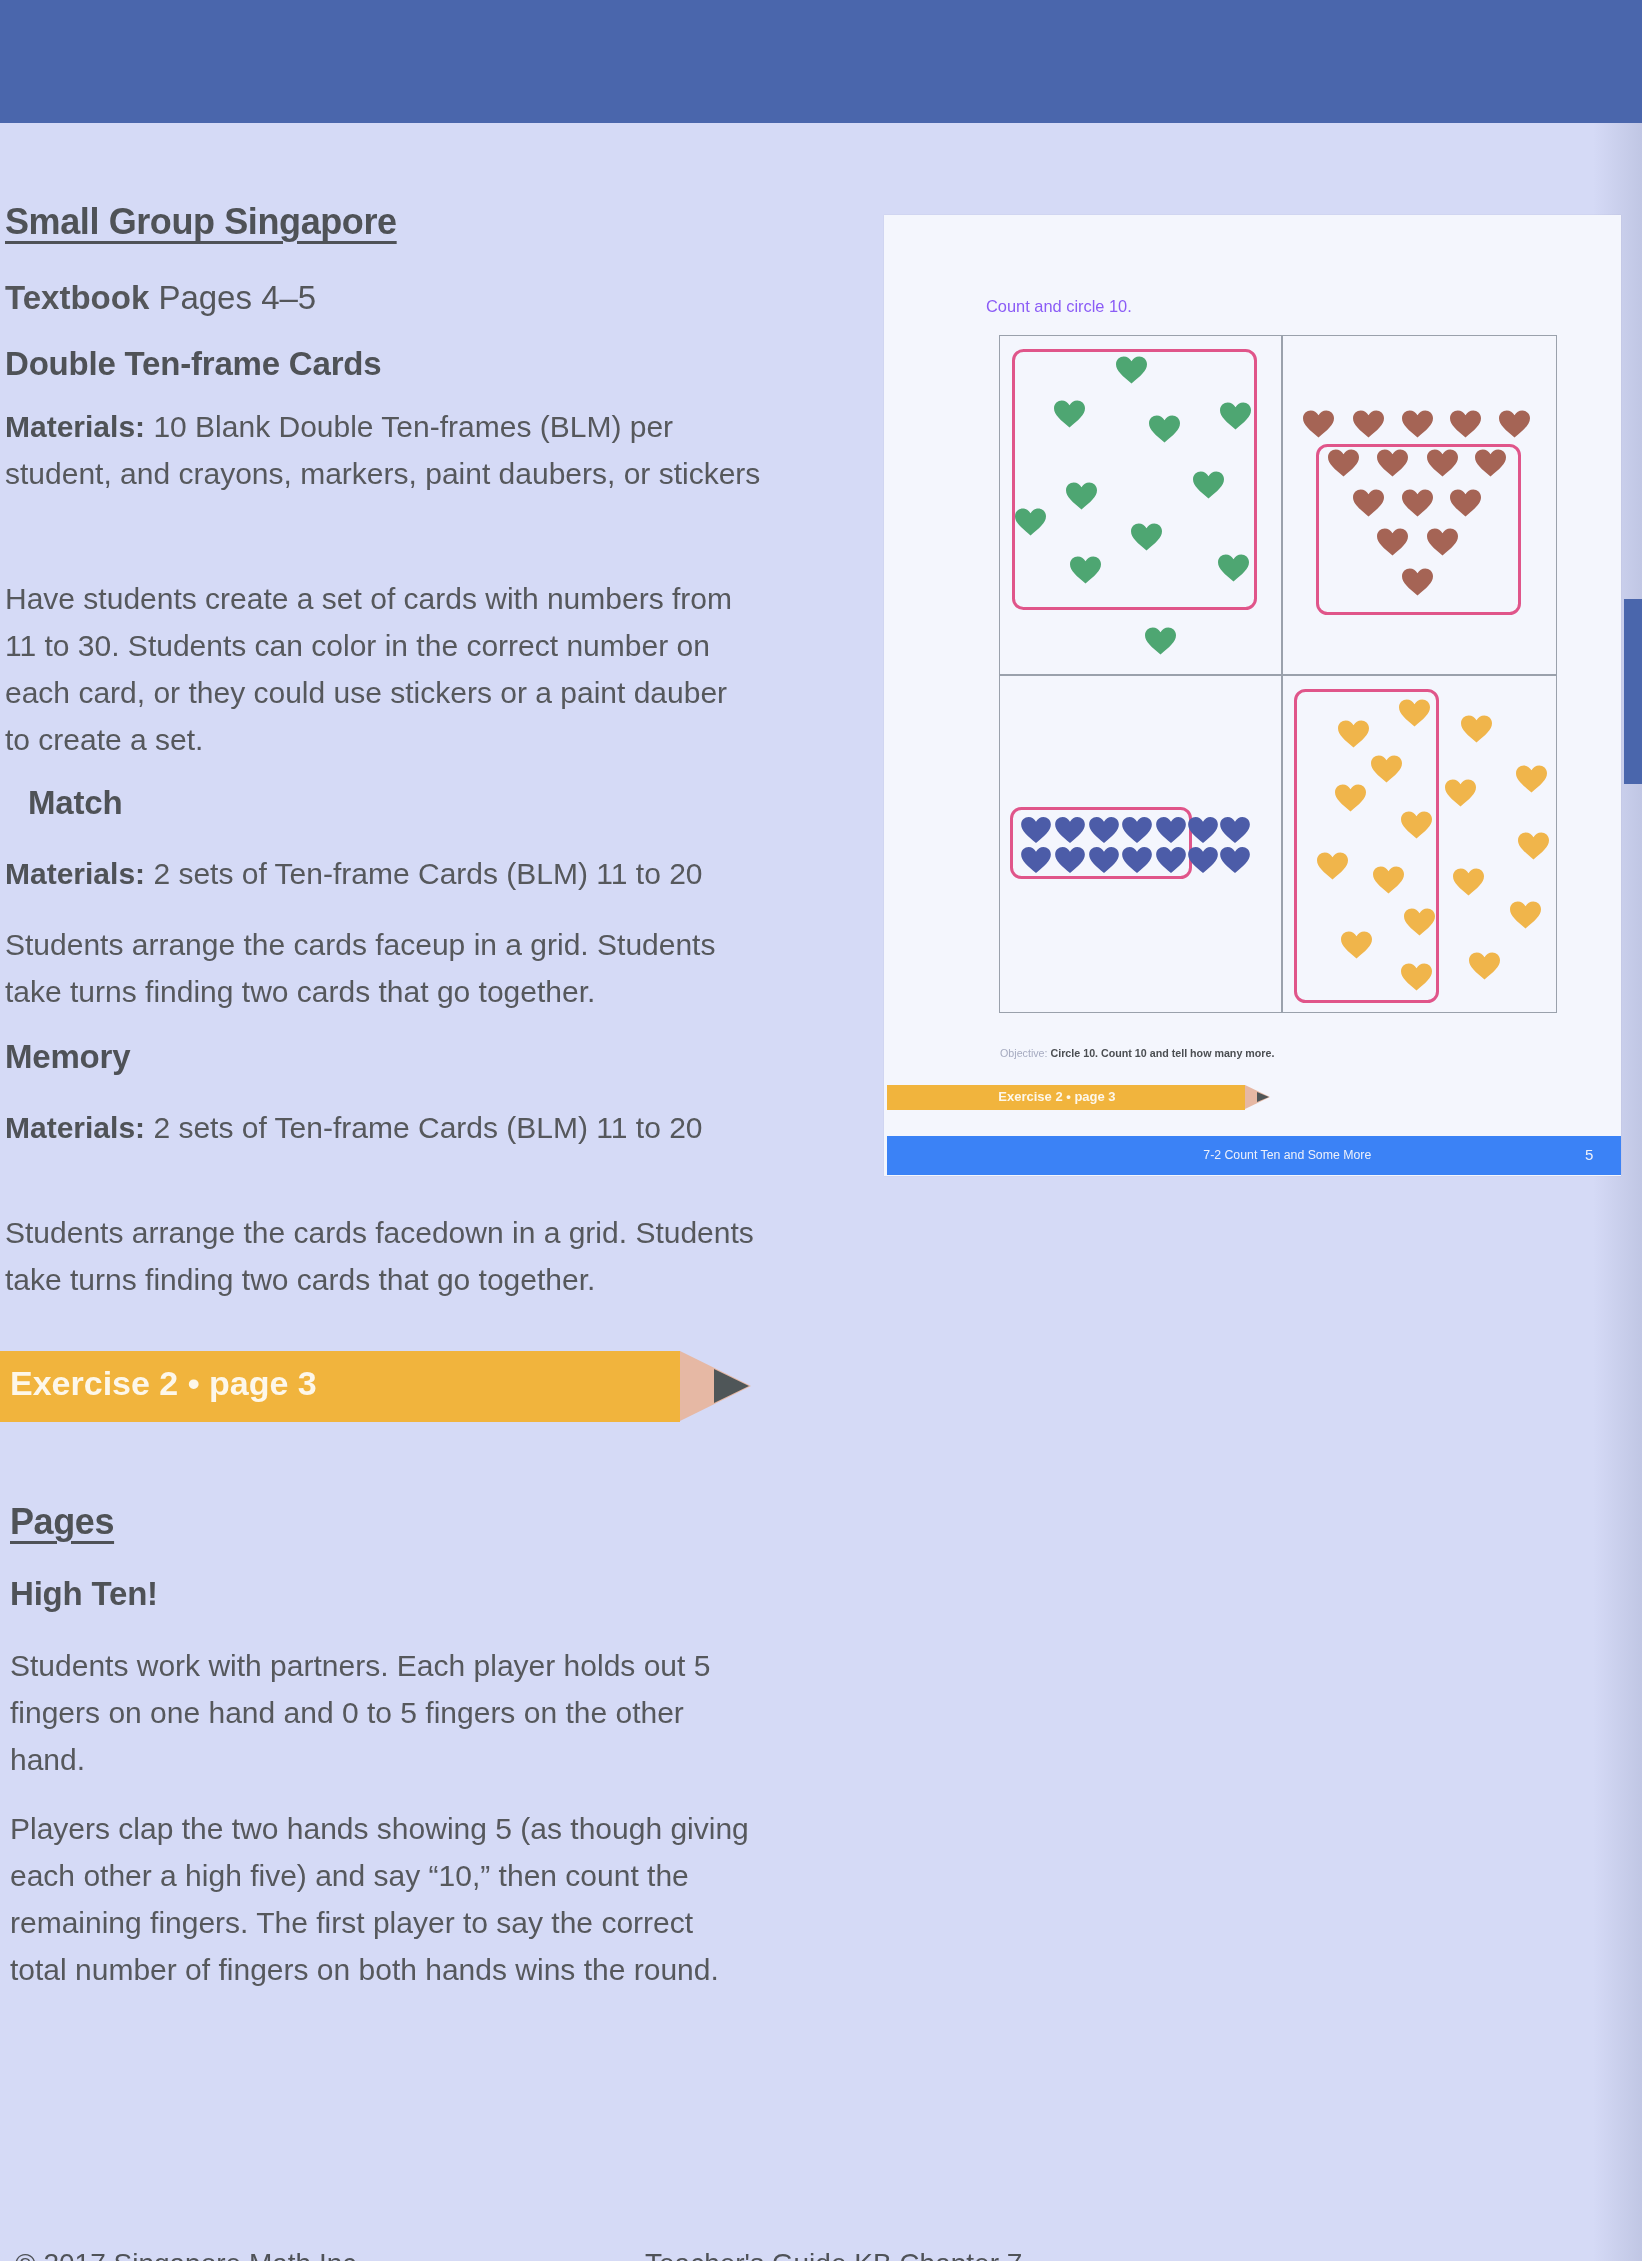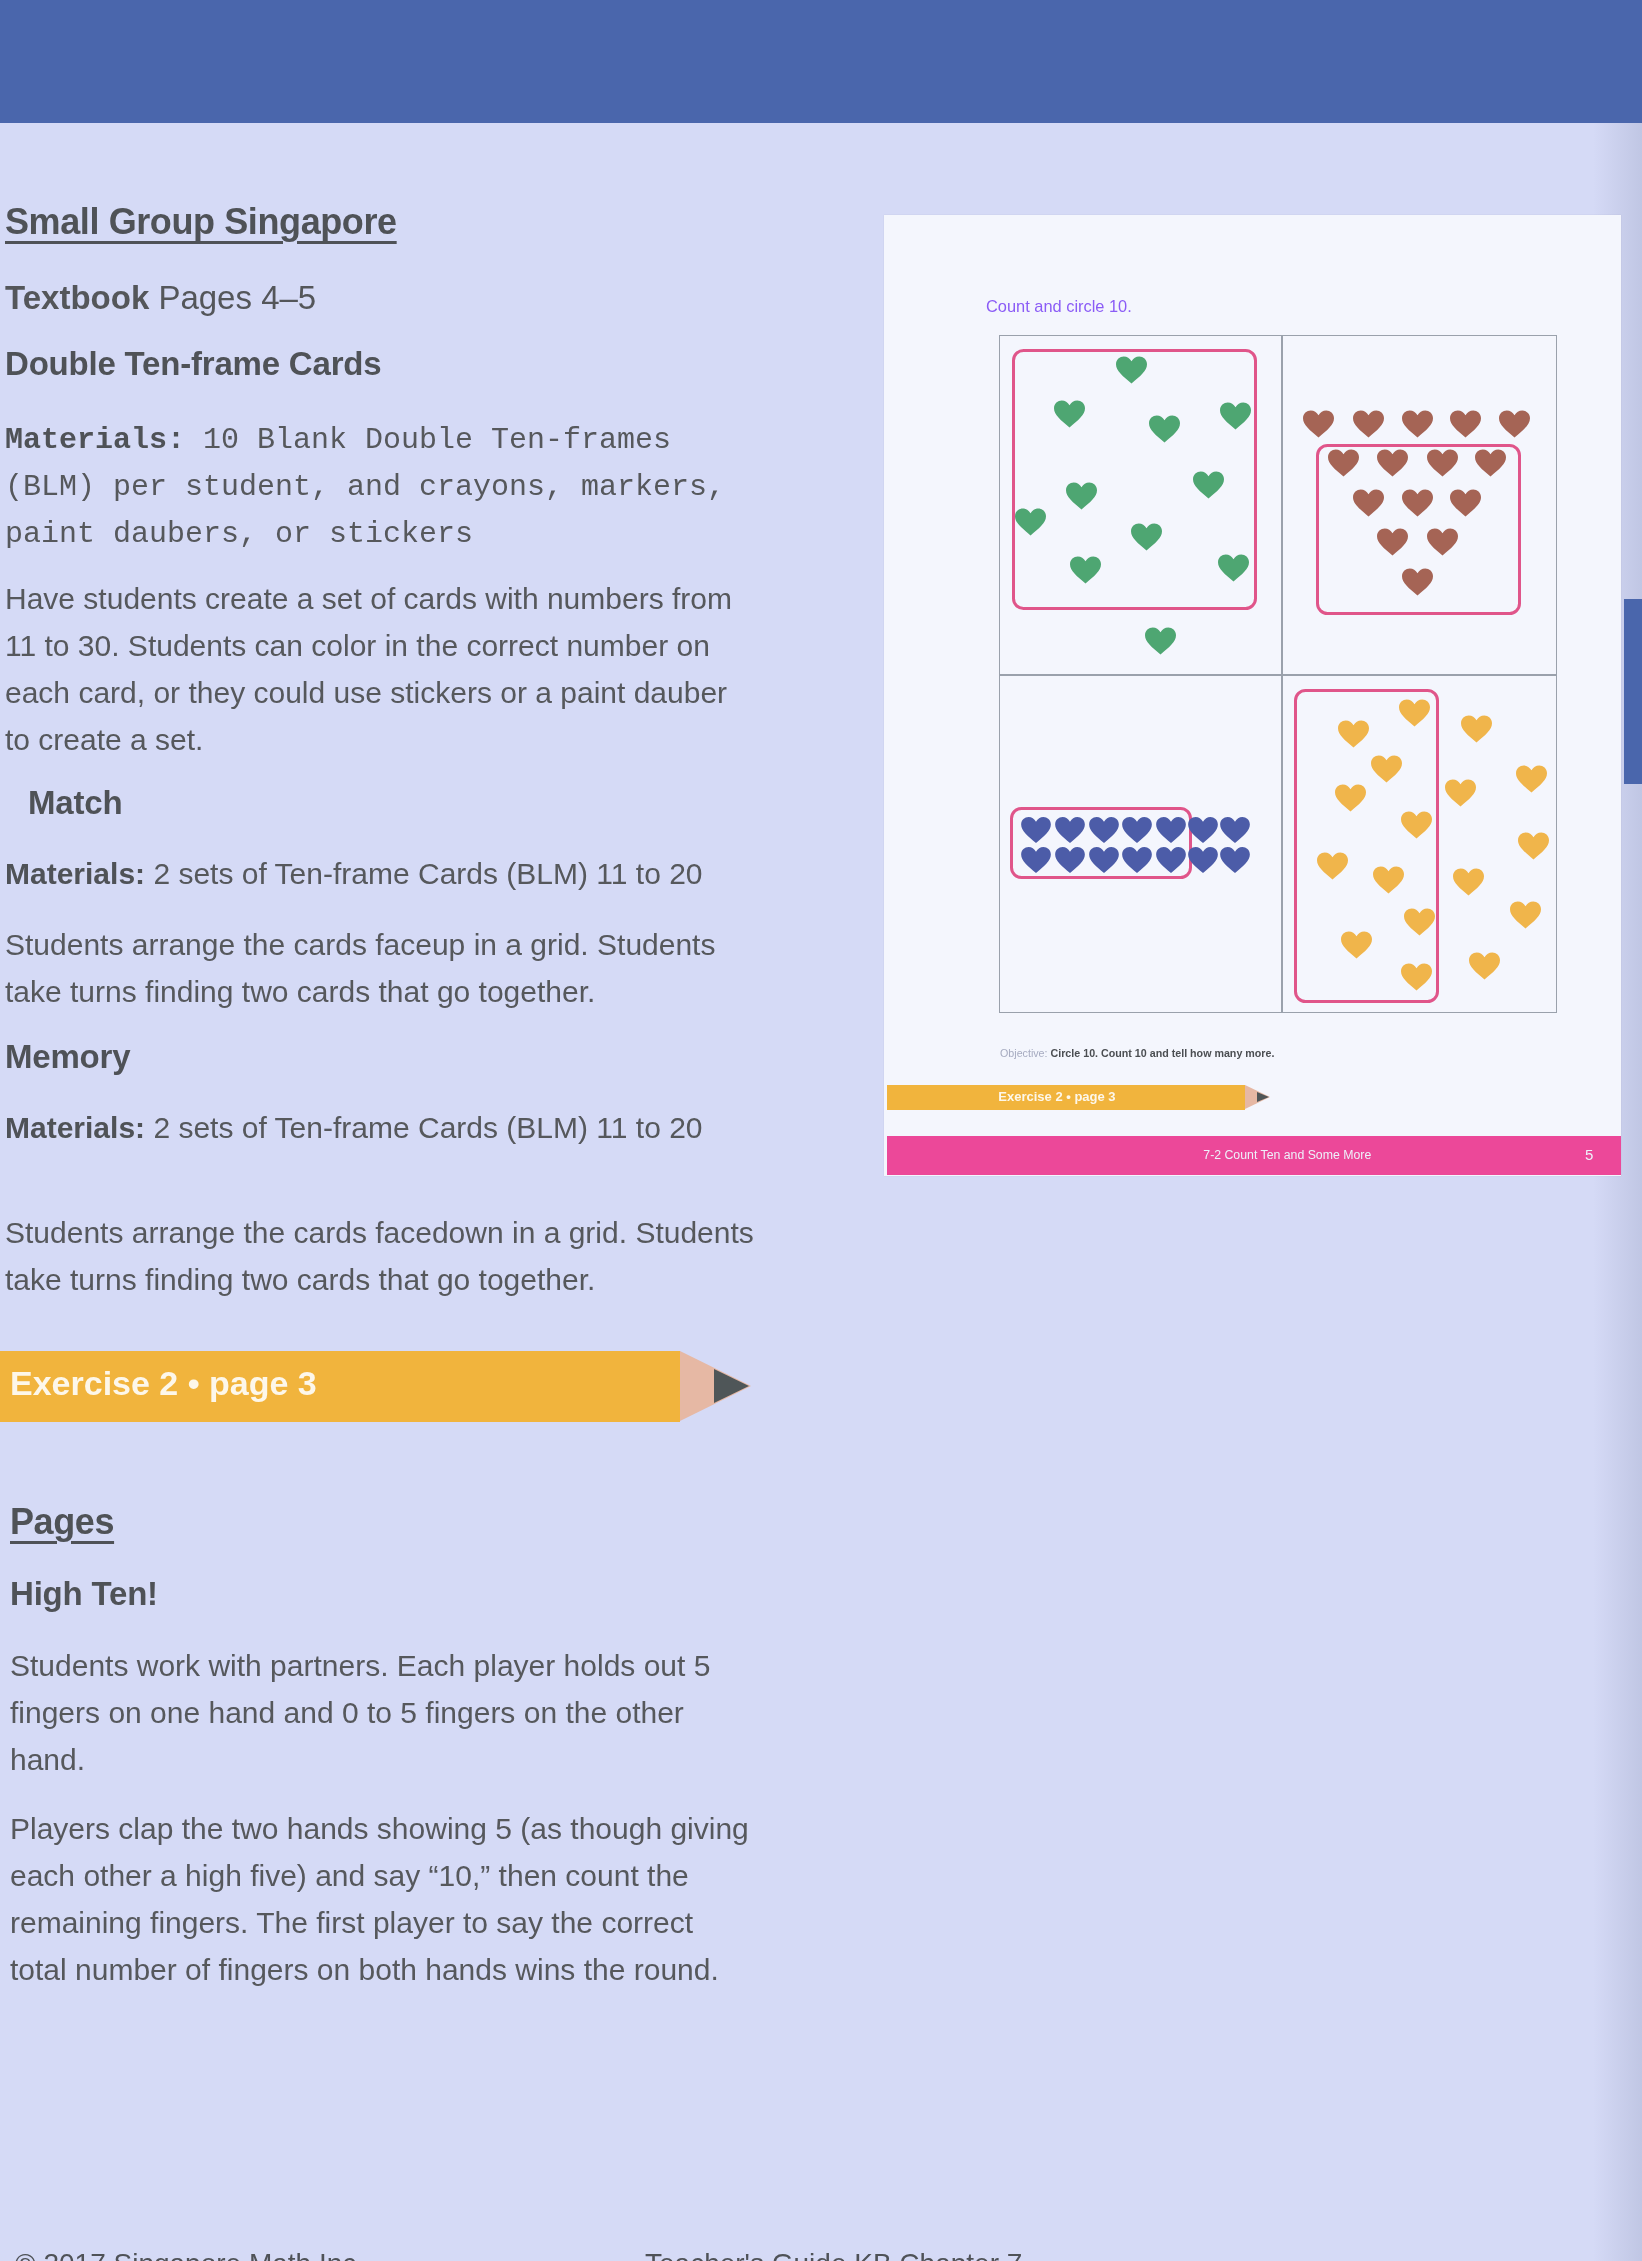--- a/index.html
+++ b/index.html
@@ -200,21 +200,21 @@
     position: absolute; left: 370px; top: 6.6px;
     width: 0; height: 0;
     border-top: 5.7px solid transparent;
     border-bottom: 5.7px solid transparent;
     border-left: 12.3px solid #4f5658;
   }
   .thumb-footer {
     position: absolute;
     left: 3.3px; top: 921px;
     width: 734px; height: 39px;
-    background: #ec4899;
+    background: #3b82f6;
   }
   .thumb-footer-title {
     position: absolute;
     left: 316px; top: 11.5px;
     font-size: 12.3px;
     color: #eef1fb;
     white-space: nowrap;
   }
   .thumb-footer-page {
     position: absolute;
@@ -241,21 +241,21 @@
 
 <div class="left-col">
   <h2 class="section-heading">Small Group Singapore</h2>
 
   <p class="textbook-line" style="top:78px; left:0;">
     <b>Textbook</b>
     <span>Pages 4–5</span>
   </p>
 
   <h3 class="sub-heading" style="top:144px; left:0;">Double Ten-frame Cards</h3>
-  <p class="para" style="top:216px; left:0;font-family:Liberation Mono, monospace;">
+  <p class="para" style="top:202px; left:0;">
     <b>Materials:</b>
     <span>10 Blank Double Ten-frames (BLM) per student, and crayons, markers, paint daubers, or stickers</span>
   </p>
   <p class="para" style="top:374px; left:0; width:747px;">Have students create a set of cards with numbers from 11 to 30. Students can color in the correct number on each card, or they could use stickers or a paint dauber to create a set.</p>
 
   <h3 class="sub-heading" style="top:583px; left:0;margin-left:23px;">Match</h3>
   <p class="para" style="top:649px; left:0;">
     <b>Materials:</b>
     <span>2 sets of Ten-frame Cards (BLM) 11 to 20</span>
   </p>

